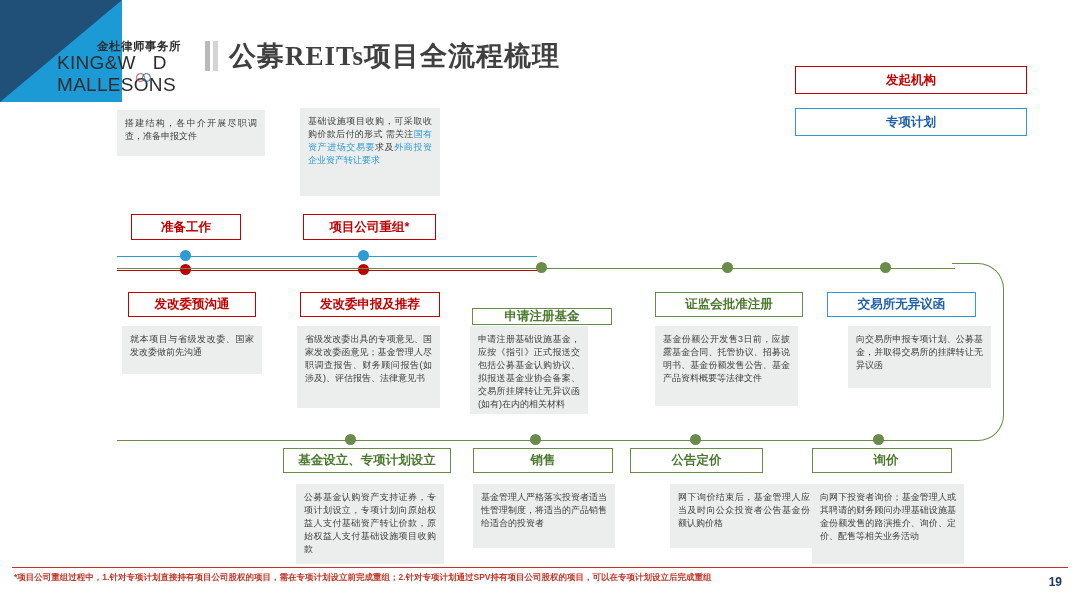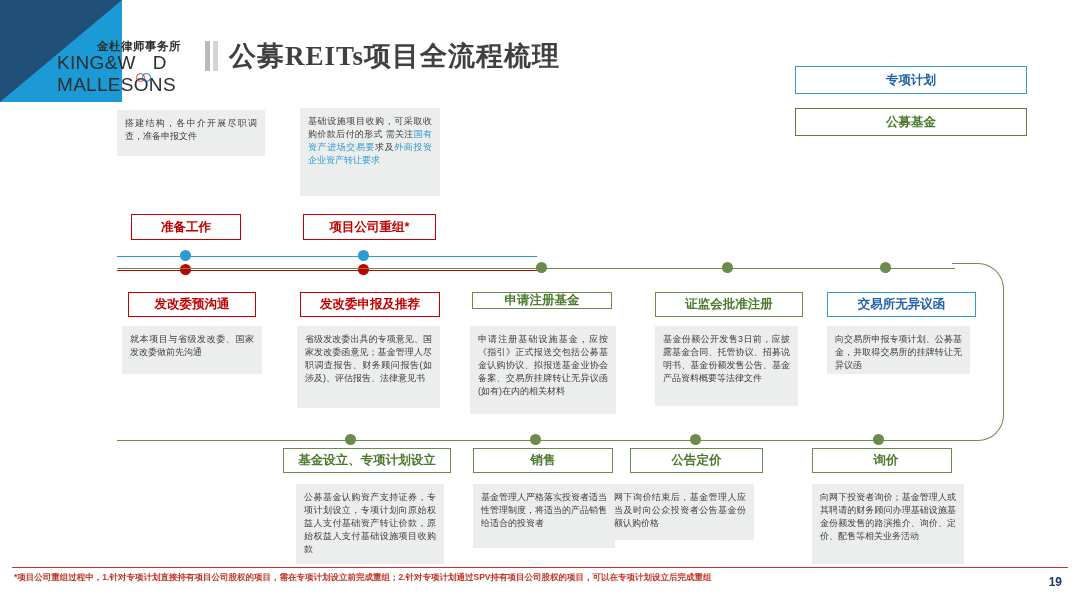--- a/index.html
+++ b/index.html
@@ -224,22 +224,22 @@
 
 <div class="title-bar">
   <span class="title-mark">
       <i></i>
       <i class="second"></i>
     </span>
   <span class="title-text">公募REITs项目全流程梳理</span>
 </div>
 
 <div class="legend">
+  <div class="legend-item red">发起机构</div>
   <div class="legend-item blue">专项计划</div>
-  <div class="legend-item green">公募基金</div>
 </div>
 
 <div class="note" style="left:117px; top:110px; width:148px; height:46px;">搭建结构，各中介开展尽职调查，准备申报文件</div>
 
 <div class="note" style="left:300px; top:108px; width:140px; height:88px;">
   <span>基础设施项目收购，可采取收购价款后付的形式</span>
   <span>需关注</span><span class="hl">国有资产进场交易要</span><span>求及</span><span class="hl">外商投资企业资产转让要求</span>
 </div>
 
 <div class="stage" style="left:131px; top:214px; width:110px; height:26px;">准备工作</div>
@@ -260,35 +260,35 @@
 <div class="dot green" style="left:536px; top:262px;"></div>
 <div class="dot green" style="left:722px; top:262px;"></div>
 <div class="dot green" style="left:880px; top:262px;"></div>
 <div class="dot green" style="left:873px; top:434px;"></div>
 <div class="dot green" style="left:690px; top:434px;"></div>
 <div class="dot green" style="left:530px; top:434px;"></div>
 <div class="dot green" style="left:345px; top:434px;"></div>
 
 <div class="stage" style="left:128px; top:292px; width:128px; height:25px;">发改委预沟通</div>
 <div class="stage" style="left:300px; top:292px; width:140px; height:25px;">发改委申报及推荐</div>
-<div class="stage green" style="left:472px; top:292px; width:140px; height:17px;">申请注册基金</div>
+<div class="stage green" style="left:472px; top:308px; width:140px; height:17px;">申请注册基金</div>
 <div class="stage green" style="left:655px; top:292px; width:148px; height:25px;">证监会批准注册</div>
 <div class="stage blue" style="left:827px; top:292px; width:149px; height:25px;">交易所无异议函</div>
 
 <div class="note" style="left:122px; top:326px; width:140px; height:48px;">就本项目与省级发改委、国家发改委做前先沟通</div>
 <div class="note" style="left:297px; top:326px; width:143px; height:82px;">省级发改委出具的专项意见、国家发改委函意见；基金管理人尽职调查报告、财务顾问报告(如涉及)、评估报告、法律意见书</div>
-<div class="note" style="left:470px; top:326px; width:146px; height:88px;">申请注册基础设施基金，应按《指引》正式报送交包括公募基金认购协议、拟报送基金业协会备案、交易所挂牌转让无异议函(如有)在内的相关材料</div>
+<div class="note" style="left:470px; top:326px; width:118px; height:88px;">申请注册基础设施基金，应按《指引》正式报送交包括公募基金认购协议、拟报送基金业协会备案、交易所挂牌转让无异议函(如有)在内的相关材料</div>
 <div class="note" style="left:655px; top:326px; width:143px; height:80px;">基金份额公开发售3日前，应披露基金合同、托管协议、招募说明书、基金份额发售公告、基金产品资料概要等法律文件</div>
-<div class="note" style="left:827px; top:326px; width:143px; height:48px;">向交易所申报专项计划、公募基金，并取得交易所的挂牌转让无异议函</div>
+<div class="note" style="left:848px; top:326px; width:143px; height:62px;">向交易所申报专项计划、公募基金，并取得交易所的挂牌转让无异议函</div>
 
 <div class="stage green" style="left:283px; top:448px; width:168px; height:25px;">基金设立、专项计划设立</div>
 <div class="stage green" style="left:473px; top:448px; width:140px; height:25px;">销售</div>
 <div class="stage green" style="left:630px; top:448px; width:133px; height:25px;">公告定价</div>
 <div class="stage green" style="left:812px; top:448px; width:140px; height:25px;padding-left:8px;">询价</div>
 
 <div class="note" style="left:296px; top:484px; width:148px; height:80px;">公募基金认购资产支持证券，专项计划设立，专项计划向原始权益人支付基础资产转让价款，原始权益人支付基础设施项目收购款</div>
 <div class="note" style="left:473px; top:484px; width:142px; height:64px;">基金管理人严格落实投资者适当性管理制度，将适当的产品销售给适合的投资者</div>
-<div class="note" style="left:606px; top:484px; width:148px; height:56px;padding-left:8px;">网下询价结束后，基金管理人应当及时向公众投资者公告基金份额认购价格</div>
+<div class="note" style="left:670px; top:484px; width:148px; height:64px;padding-left:8px;">网下询价结束后，基金管理人应当及时向公众投资者公告基金份额认购价格</div>
 <div class="note" style="left:812px; top:484px; width:152px; height:80px;">向网下投资者询价；基金管理人或其聘请的财务顾问办理基础设施基金份额发售的路演推介、询价、定价、配售等相关业务活动</div>
 
 <div class="footer-rule"></div>
 <div class="footnote">*项目公司重组过程中，1.针对专项计划直接持有项目公司股权的项目，需在专项计划设立前完成重组；2.针对专项计划通过SPV持有项目公司股权的项目，可以在专项计划设立后完成重组</div>
 <div class="page-num">19</div>
 
 </body></html>

